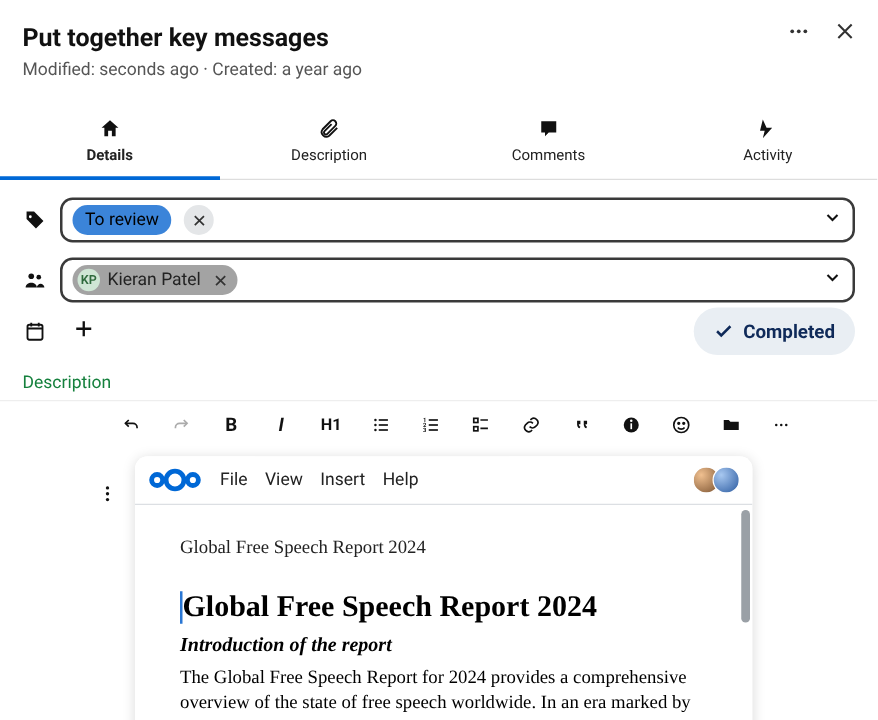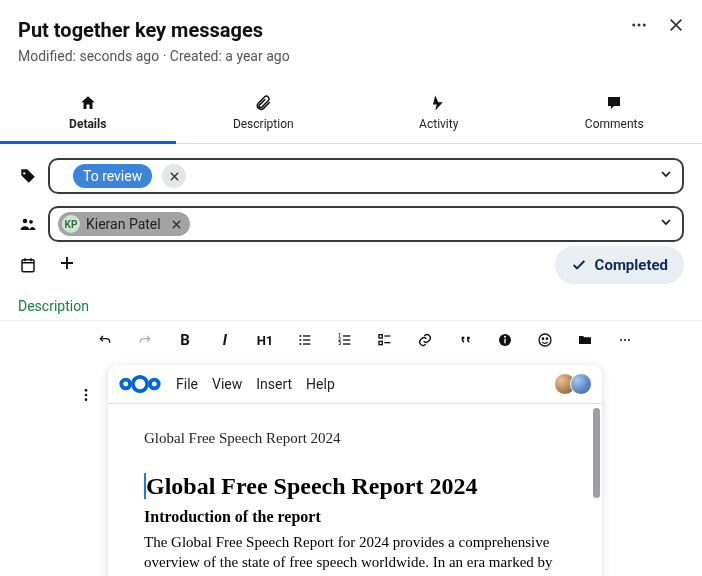--- a/index.html
+++ b/index.html
@@ -54,21 +54,21 @@
     min-height: 36px;
   }
   .pill-input .left { display: flex; align-items: center; gap: 6px; }
   .chip {
     display: inline-flex;
     align-items: center;
     border-radius: 16px;
     font-size: 14px;
     cursor: default;
   }
-  .chip-blue { background: #3b84d9; color: #ffffff; padding: 4px 10px; margin-left: 15px; }
+  .chip-blue { background: #3b84d9; color: #000000; padding: 4px 10px; }
   .chip-remove {
     background: #e4e6e8;
     color: #333;
     width: 24px; height: 24px;
     border-radius: 50%;
     display: inline-flex; align-items: center; justify-content: center;
     margin-left: 4px;
     cursor: pointer;
   }
   .chip-person {
@@ -139,21 +139,21 @@
   .doc-menus { display: flex; gap: 14px; font-size: 14px; color: #222; }
   .doc-menus span { cursor: pointer; }
   .doc-avatars { position: absolute; right: 10px; display: flex; }
   .avatar { width: 22px; height: 22px; border-radius: 50%; border: 1px solid #fff; display:inline-block; }
   .avatar + .avatar { margin-left: -6px; }
 
   .doc-body { position: relative; padding: 26px 36px 20px 36px; font-family: Georgia, "Times New Roman", serif; }
   .doc-scroll { position: absolute; right: 2px; top: 4px; width: 7px; height: 90px; background: #9aa0a6; border-radius: 4px; }
   .doc-path { font-size: 15px; color: #222; margin-bottom: 26px; }
   .doc-h1 { font-size: 24px; font-weight: 800; color: #000; margin-bottom: 8px; }
-  .doc-h2 { font-size: 16px; font-weight: 700; color: #000; margin-bottom: 6px; }
+  .doc-h2 { font-size: 16px; font-weight: 700; color: #000; margin-bottom: 6px; font-style: italic; }
   .doc-p { font-size: 15px; color: #000; line-height: 1.35; }
   .doc-cursor { border-left: 2px solid #2a77d4; padding-left: 0; }
 </style>
 </head>
 <body>
 
 <div class="header-actions">
   <span>
     <svg width="18" height="18" viewBox="0 0 24 24" fill="#333">
         <circle cx="5" cy="12" r="2"></circle>
@@ -186,32 +186,32 @@
     <span>
       <svg viewBox="0 0 24 24" fill="none" stroke="#111" stroke-width="2">
           <path d="M21 11l-8.5 8.5a5 5 0 01-7-7L14 4a3.5 3.5 0 015 5l-8.5 8.5a2 2 0 01-3-3L15 7"></path>
         </svg>
     </span>
     <span>Description</span>
   </div>
   <div class="tab">
     <span>
       <svg viewBox="0 0 24 24" fill="#111">
-          <path d="M7 2l4 9h6l-10 11 2-8H4z"></path>
-        </svg>
-    </span>
-    <span>Activity</span>
+          <path d="M20 4H4v12h4v4l4-4h8z"></path>
+        </svg>
+    </span>
+    <span>Comments</span>
   </div>
   <div class="tab">
     <span>
       <svg viewBox="0 0 24 24" fill="#111">
-          <path d="M20 4H4v12h4v4l4-4h8z"></path>
-        </svg>
-    </span>
-    <span>Comments</span>
+          <path d="M7 2l4 9h6l-10 11 2-8H4z"></path>
+        </svg>
+    </span>
+    <span>Activity</span>
   </div>
 </div>
 
 <div class="fields">
   <div class="field-row">
     <span class="field-icon">
       <svg width="18" height="18" viewBox="0 0 24 24" fill="#111">
           <path d="M3 3h8l10 10-8 8L3 11V3zm4 4a1.5 1.5 0 100 3 1.5 1.5 0 000-3z"></path>
         </svg>
     </span>

